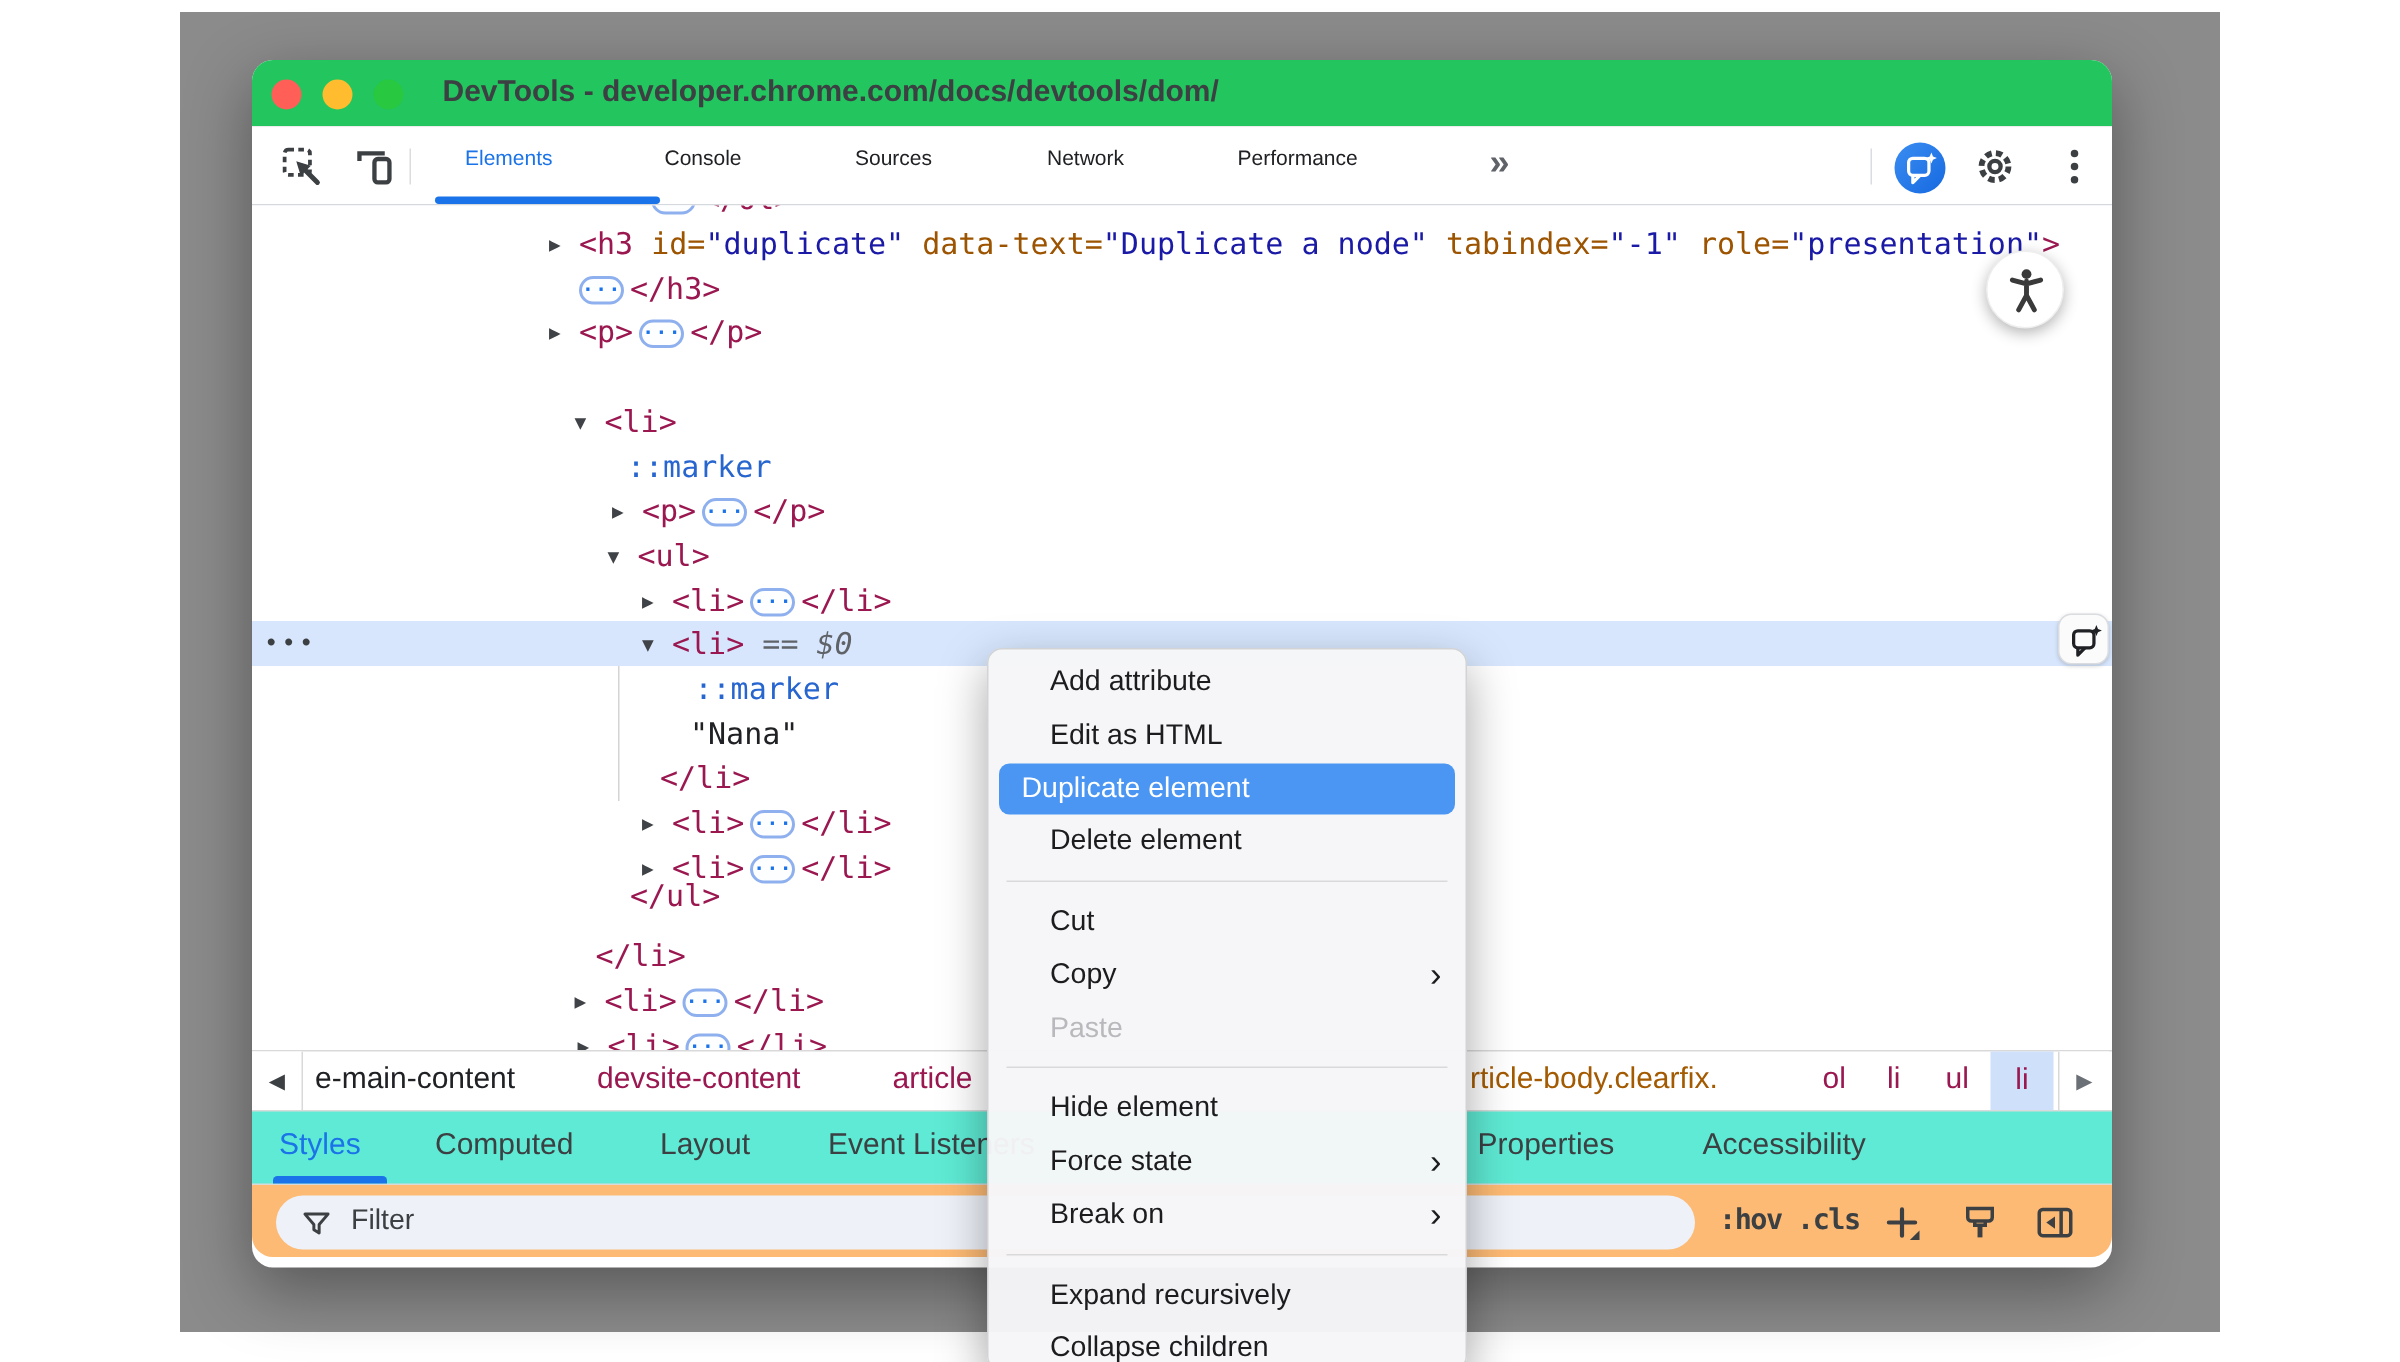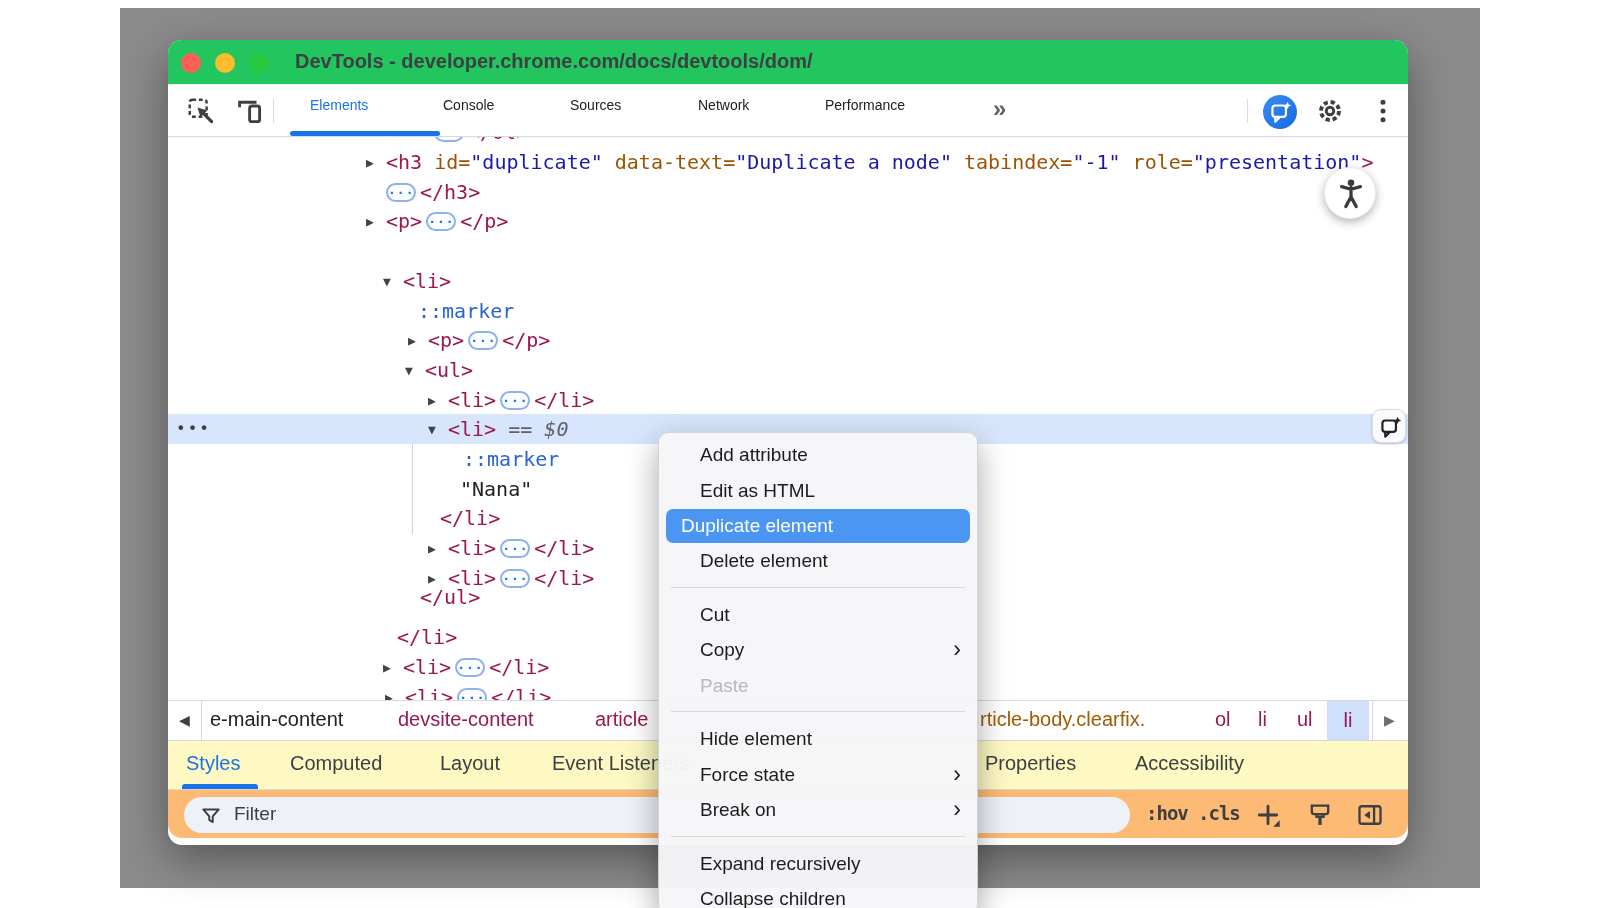--- a/index.html
+++ b/index.html
@@ -54,21 +54,21 @@
   .crumbbar{position:absolute;left:0;top:660px;right:0;height:40px;background:#fff;border-top:1px solid #d9d9d9;font-size:20px;}
   .crumb{position:absolute;top:7px;white-space:nowrap;}
   .crumb.dark{color:#202124;}
   .crumb.tag{color:var(--crumb_tag);}
   .crumb.class{color:var(--crumb_class);}
   .crumbsel{position:absolute;top:0;height:39px;background:#cfe0fb;text-align:center;line-height:39px;color:var(--crumb_tag);}
   .crumbarrow{position:absolute;top:0;height:39px;width:34px;background:#fff;text-align:center;line-height:38px;font-size:14px;color:#3c4043;}
   .crumbarrow.left{left:0;border-right:1px solid #d9d9d9;}
   .crumbarrow.right{right:2px;border-left:1px solid #d9d9d9;color:#6b6f76;}
   
-  .tabsbar{position:absolute;left:0;top:700px;right:0;height:50px;background:#fef9c3;border-top:1px solid #d9d9d9;border-bottom:1px solid #d9d9d9;}
+  .tabsbar{position:absolute;left:0;top:700px;right:0;height:50px;background:#5eead4;border-top:1px solid #d9d9d9;border-bottom:1px solid #d9d9d9;}
   .ptab{position:absolute;top:11px;font-size:20px;color:#3c4043;white-space:nowrap;}
   .ptab.active{color:var(--accent);font-weight:500;}
   .ptab-underline{position:absolute;left:14px;bottom:0;width:76px;height:5px;border-radius:3px 3px 0 0;background:var(--accent);}
   
   .filterbar{position:absolute;left:0;top:750px;right:0;height:48px;background:#fdba74;border-radius:0 0 14px 14px;}
   .filterpill{position:absolute;left:16px;top:7px;width:946px;height:36px;border-radius:18px;background:#eef1f8;}
   .filterpill svg{position:absolute;left:16px;top:8px;}
   .filtertext{position:absolute;left:50px;top:6px;font-size:19px;color:#3c4043;}
   .ftoggle{position:absolute;top:12px;font-size:19px;font-weight:700;color:#3c4043;font-family:"DejaVu Sans Mono",monospace;letter-spacing:-1px;}
   .fic{position:absolute;top:11px;width:28px;height:28px;}

